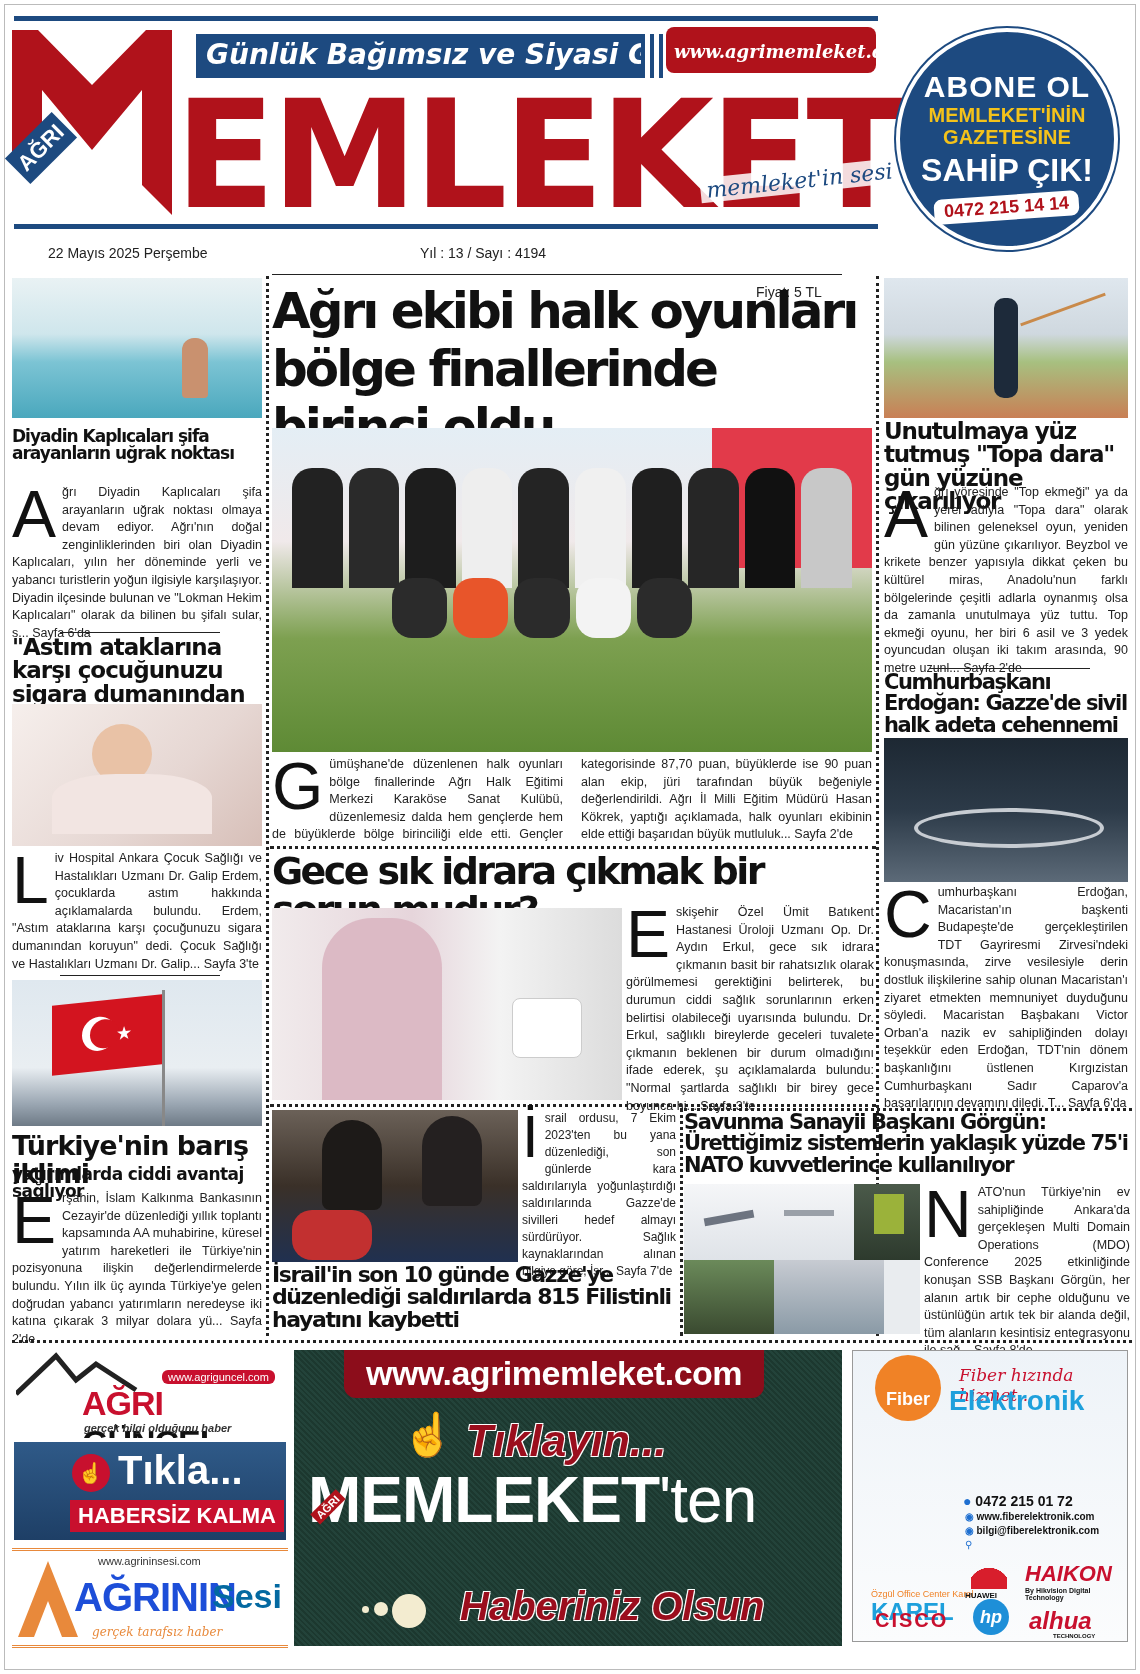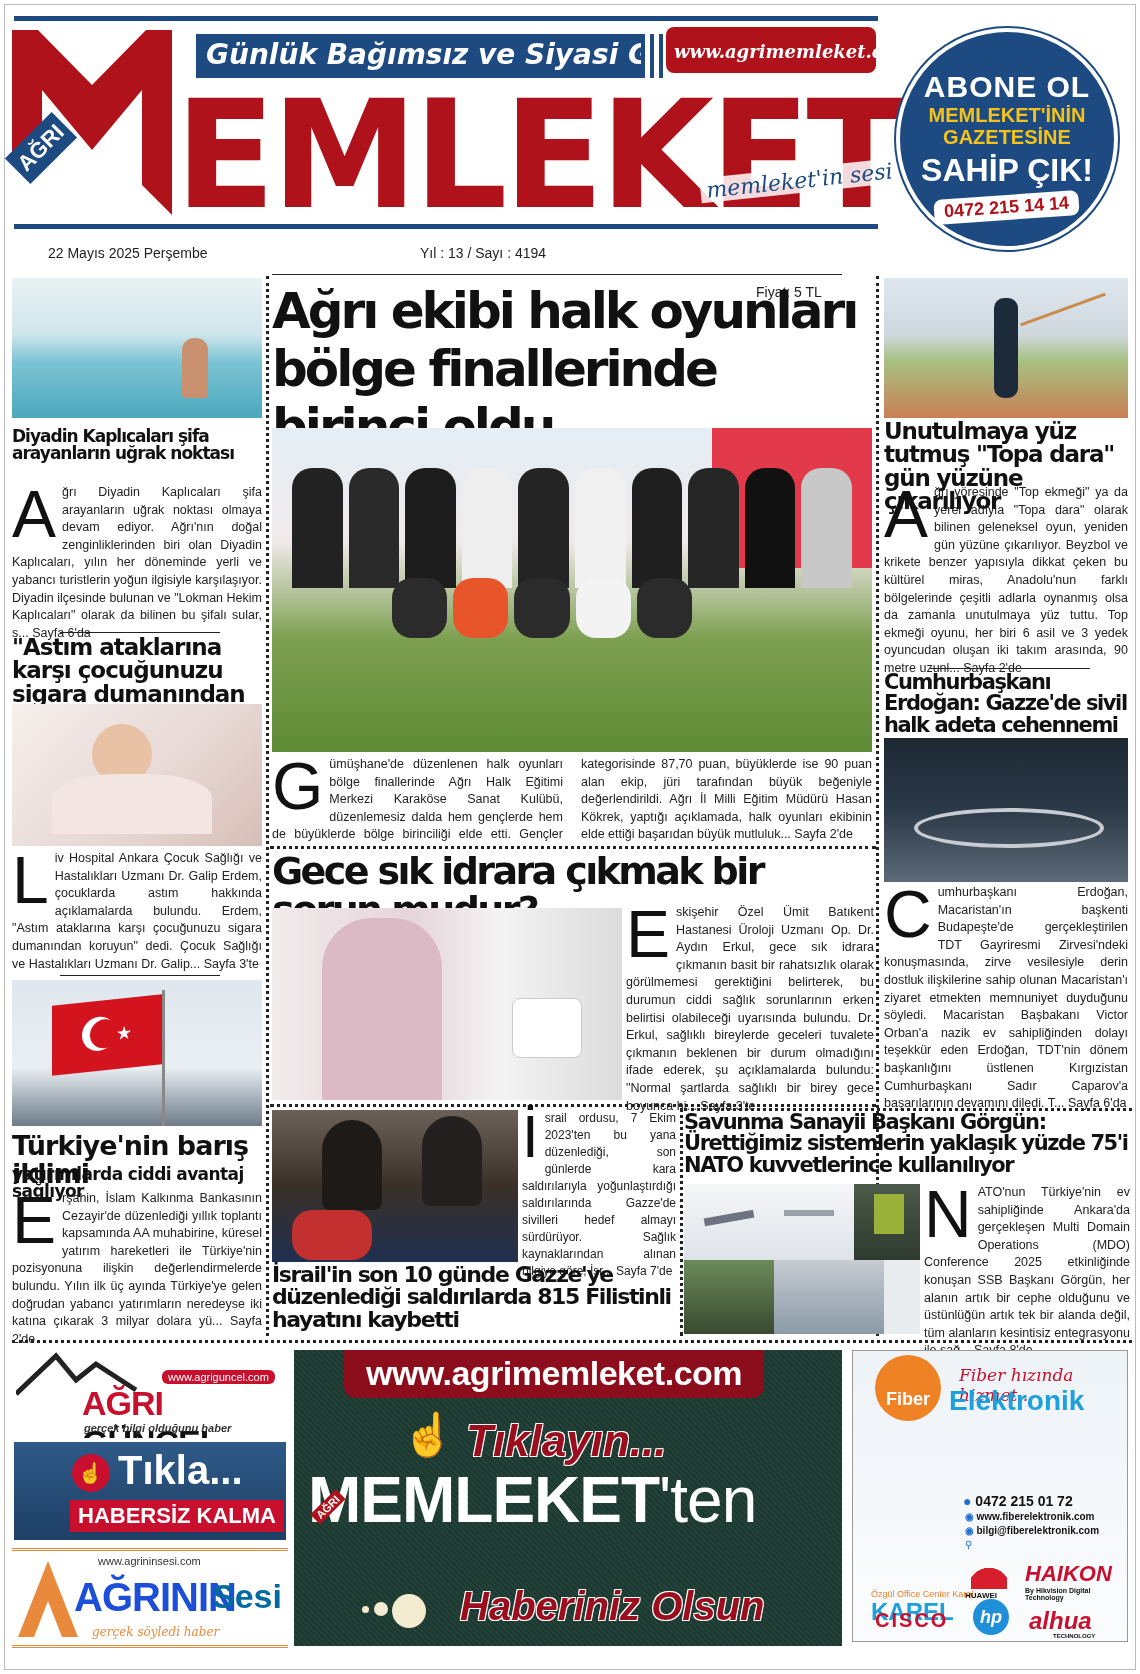--- a/index.html
+++ b/index.html
@@ -183,21 +183,21 @@
   <div class="abs" style="left:56px;top:58px;background:#c8102e;color:#fff;font-size:22px;font-weight:bold;padding:3px 8px;">HABERSİZ KALMA</div>
 </div>
 
 <div class="ad" style="left:12px;top:1548px;width:276px;height:100px;background:#fff;border-top:3px double #e8893b;border-bottom:3px double #e8893b;">
   <div class="abs" style="left:86px;top:4px;font-size:11px;color:#333;">www.agrininsesi.com</div>
   <svg class="abs" style="left:6px;top:10px;" width="60" height="76" viewBox="0 0 60 76">
     <polygon points="0,76 30,0 60,76 44,76 30,40 16,76" fill="#e8893b"></polygon>
   </svg>
   <div class="abs" style="left:62px;top:24px;font-size:40px;font-weight:bold;color:#1d4ed8;letter-spacing:-1px;">AĞRININ</div>
   <div class="abs" style="left:200px;top:26px;font-size:34px;font-weight:bold;color:#0369a1;">Sesi</div>
-  <div class="abs" style="left:80px;top:74px;font-size:12px;font-style:italic;color:#e8893b;font-family:'DejaVu Serif',serif;">gerçek söyledi haber</div>
+  <div class="abs" style="left:80px;top:74px;font-size:12px;font-style:italic;color:#e8893b;font-family:'DejaVu Serif',serif;">gerçek tarafsız haber</div>
 </div>
 
 <div class="ad" style="left:294px;top:1350px;width:548px;height:296px;background:repeating-linear-gradient(45deg,#23433a 0,#23433a 2px,#1c382f 2px,#1c382f 4px);">
   <div class="abs" style="left:50px;top:0;width:420px;height:48px;background:#8c0d1b;border-radius:0 0 12px 12px;color:#fff;font-size:34px;font-weight:bold;text-align:center;line-height:46px;letter-spacing:-0.5px;">www.agrimemleket.com</div>
   <div class="abs" style="left:108px;top:60px;font-size:42px;color:#fff;">☝</div>
   <div class="abs" style="left:172px;top:66px;font-size:44px;font-weight:bold;font-style:italic;color:#9b0e1d;text-shadow:1px 1px 0 #fff,-1px -1px 0 #fff,1px -1px 0 #fff,-1px 1px 0 #fff;">Tıklayın...</div>
   <div class="abs" style="left:14px;top:118px;font-size:64px;font-weight:bold;color:#fff;letter-spacing:-1px;line-height:1;">
     <span>MEMLEKET</span><span style="font-weight:normal;">'ten</span>
   </div>
   <div class="abs" style="left:16px;top:150px;background:#b0121b;color:#fff;font-size:11px;font-weight:bold;padding:1px 4px;transform:rotate(-45deg);">AĞRI</div>

